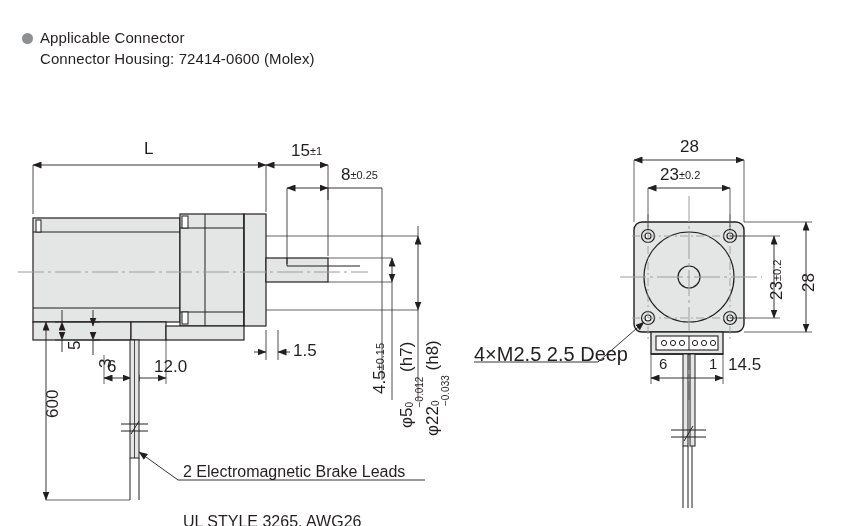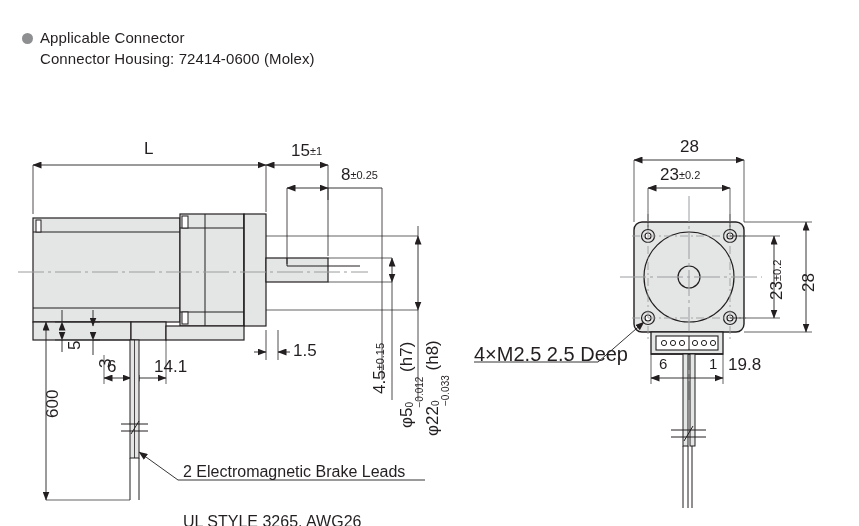--- a/index.html
+++ b/index.html
@@ -281,21 +281,21 @@
 <div class="lbl" style="left:284px;top:142px;margin-left:7px;"><span class="tolnum">15</span><span class="tolsup">±1</span></div>
 
 <div class="lbl" style="left:341px;top:166px;"><span class="tolnum">8</span><span class="tolsup">±0.25</span></div>
 
 <div class="lbl" style="left:293px;top:342px;">1.5</div>
 
 <div class="lbl rot" style="left:66px;top:350px;transform:rotate(-90deg);">5</div>
 <div class="lbl rot" style="left:97px;top:368px;transform:rotate(-90deg);">3</div>
 
 <div class="lbl" style="left:107px;top:358px;">6</div>
-<div class="lbl" style="left:154px;top:358px;">14.1</div>
+<div class="lbl" style="left:154px;top:358px;">12.0</div>
 
 <div class="lbl rot" style="left:44px;top:418px;transform:rotate(-90deg);">600</div>
 
 <div class="lbl rot" style="left:371px;top:394px;transform:rotate(-90deg);"><span class="tolnum">4.5</span><span class="tolsup">±0.15</span></div>
 
 <div class="lbl rot" style="left:398px;top:428px;transform:rotate(-90deg);white-space:nowrap;"><span class="tolnum">φ5</span><span class="stack">
       <span>0</span>
       <span>−0.012</span>
     </span><span class="tolnum">&nbsp;</span><span class="tolnum">(h7)</span></div>
 
@@ -313,13 +313,13 @@
 
 <div class="lbl rot" style="left:800px;top:292px;transform:rotate(-90deg);">28</div>
 
 <div class="lbl rot" style="left:768px;top:300px;transform:rotate(-90deg);"><span class="tolnum">23</span><span class="tolsup">±0.2</span></div>
 
 <div class="lbl" style="left:474px;top:344px;font-size:20px;">4×M2.5 2.5 Deep</div>
 
 <div class="lbl" style="left:659px;top:356px;font-size:15px;">6</div>
 <div class="lbl" style="left:709px;top:356px;font-size:15px;">1</div>
 
-<div class="lbl" style="left:728px;top:356px;">19.8</div>
+<div class="lbl" style="left:728px;top:356px;">14.5</div>
 
 </body></html>

